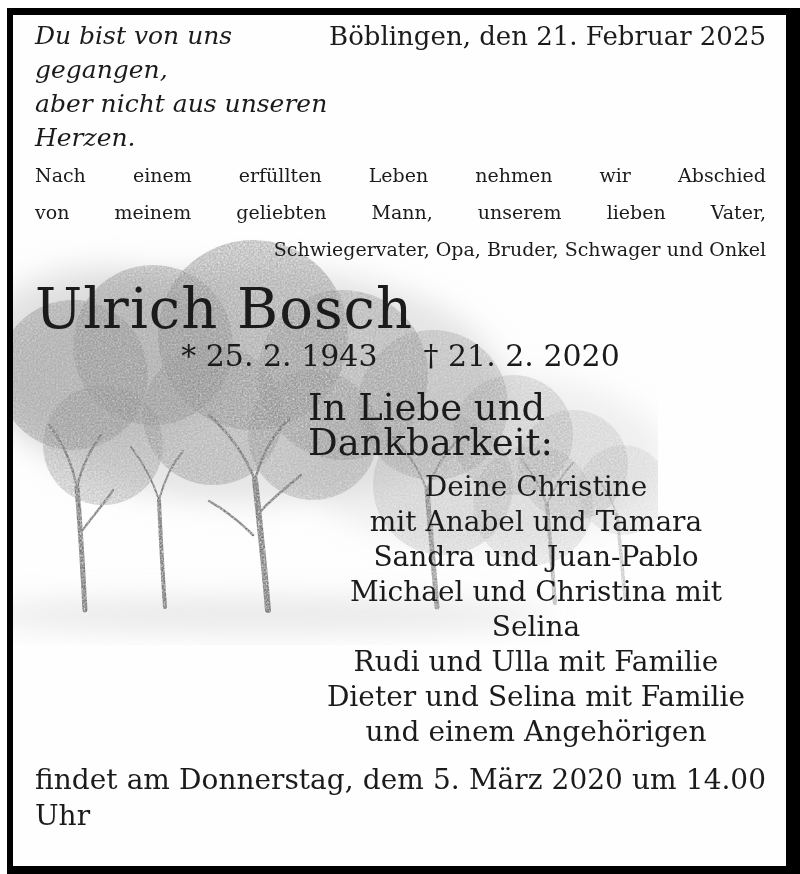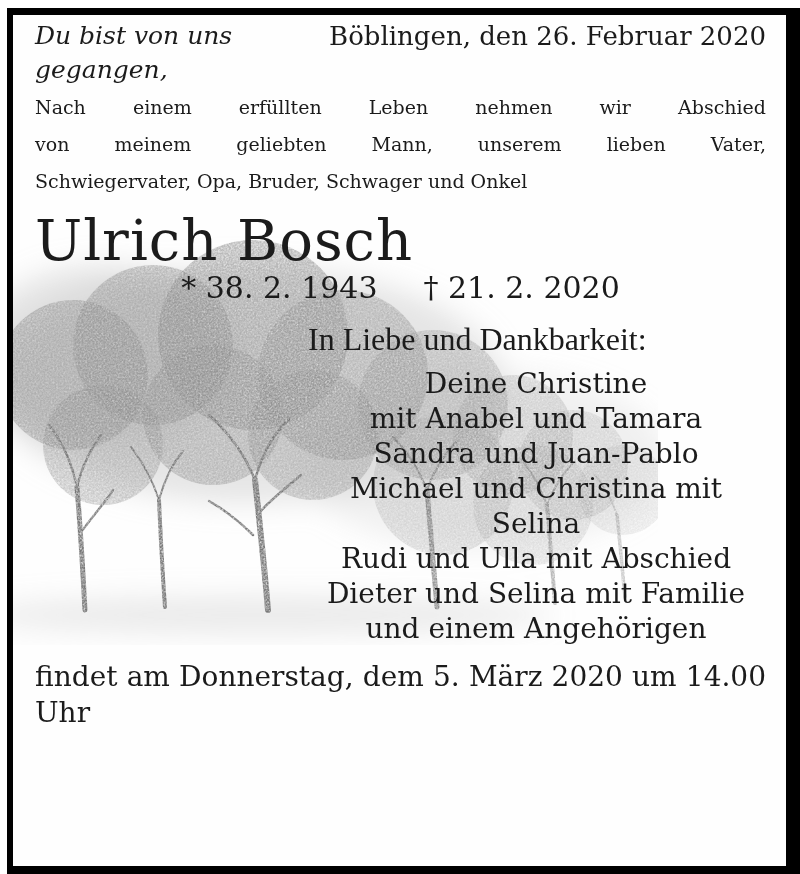--- a/index.html
+++ b/index.html
@@ -56,40 +56,39 @@
   .intro {
     margin-top: 2px;
     font-size: 19px;
     line-height: 37px;
   }
   .jline {
     text-align: justify;
     text-align-last: justify;
     text-justify: inter-word;
   }
-  .nline { text-align: left; }
+  .nline { text-align: right; }
   .deceased-name {
     margin-top: 14px;
     font-size: 56px;
     line-height: 54px;
     letter-spacing: 1px;
   }
   .dates {
     margin-top: 2px;
     text-align: center;
     font-size: 30px;
     line-height: 36px;
   }
   .dates .birth { margin-right: 46px; }
   .gratitude {
     margin-top: 16px;
     margin-left: 273px;
-    font-size: 32px;
+    font-size: 37px;
     line-height: 35px;
-    font-family: Liberation Serif, serif;
   }
   .mourners {
     margin-top: 9px;
     margin-left: 271px;
     font-size: 28px;
     line-height: 35px;
     text-align: center;
   }
   .funeral {
     margin-top: 13px;
@@ -160,44 +159,45 @@
           <path d="M604 280 C598 262 590 250 582 240" stroke-width="1.8" opacity="0.4"></path>
         </g>
       </g>
     </svg>
 
     <div class="content">
 
       <div class="header-row">
         <div class="motto">
           <div>Du bist von uns gegangen,</div>
+          <div>aber nicht aus unseren Herzen.</div>
         </div>
-        <div class="dateline">Böblingen, den 26. Februar 2020</div>
+        <div class="dateline">Böblingen, den 21. Februar 2025</div>
       </div>
 
       <div class="intro">
         <div class="jline">Nach einem erfüllten Leben nehmen wir Abschied</div>
         <div class="jline">von meinem geliebten Mann, unserem lieben Vater,</div>
         <div class="nline">Schwiegervater, Opa, Bruder, Schwager und Onkel</div>
       </div>
 
       <div class="deceased-name">Ulrich Bosch</div>
 
       <div class="dates">
-        <span class="birth">* 38. 2. 1943</span><span>† 21. 2. 2020</span>
+        <span class="birth">* 25. 2. 1943</span><span>† 21. 2. 2020</span>
       </div>
 
       <div class="gratitude">In Liebe und Dankbarkeit:</div>
 
       <div class="mourners">
         <div>Deine Christine</div>
         <div>mit Anabel und Tamara</div>
         <div>Sandra und Juan-Pablo</div>
         <div>Michael und Christina mit Selina</div>
-        <div>Rudi und Ulla mit Abschied</div>
+        <div>Rudi und Ulla mit Familie</div>
         <div>Dieter und Selina mit Familie</div>
         <div>und einem Angehörigen</div>
       </div>
 
       <div class="funeral">
         <div class="jline">findet am Donnerstag, dem 5. März 2020 um 14.00 Uhr</div>
 
       </div>
 
     </div>

